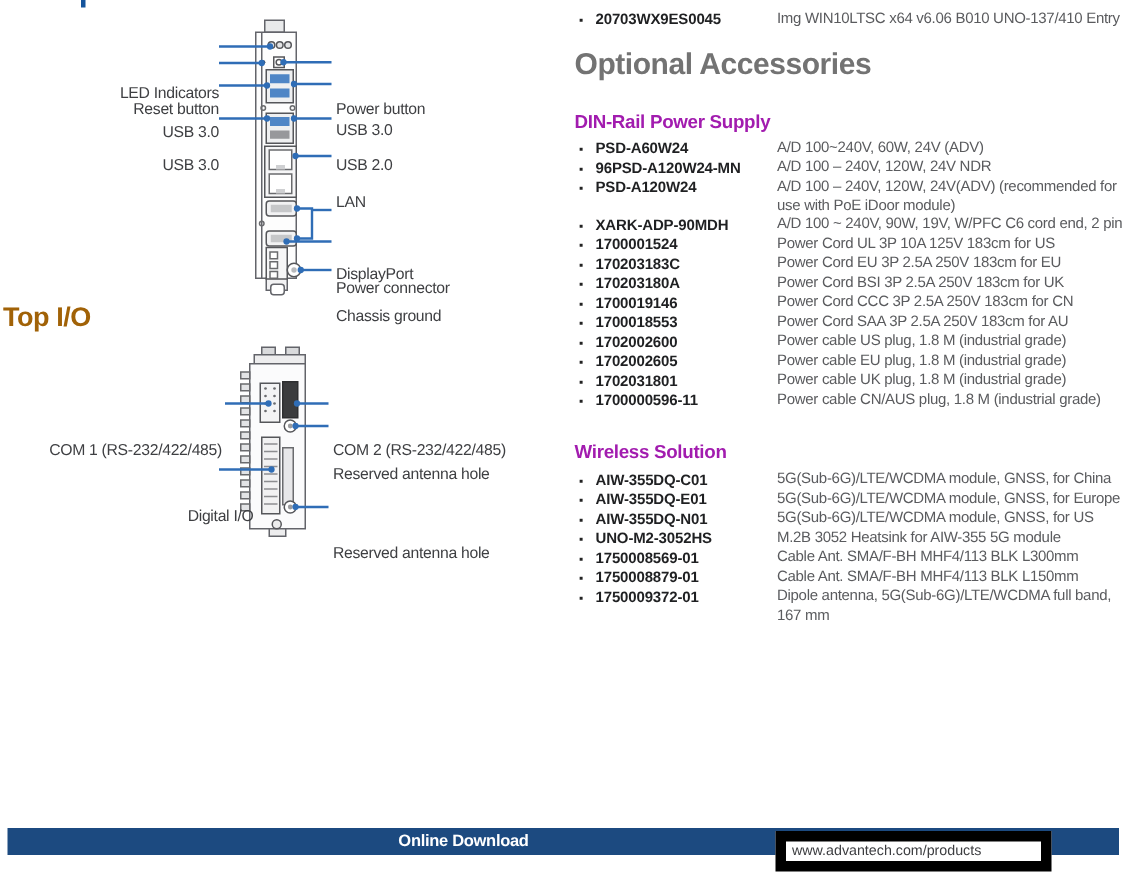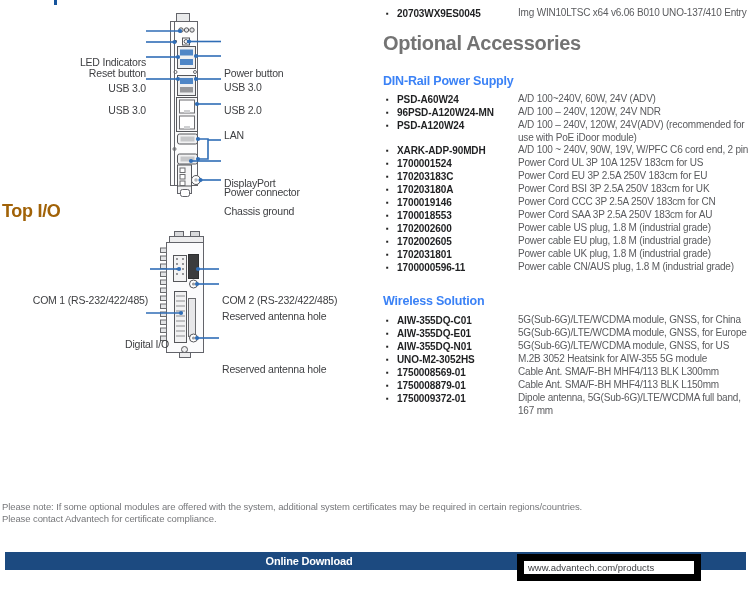--- a/index.html
+++ b/index.html
@@ -15,21 +15,21 @@
   .dlabel.ra{text-align:right;}
 
   
   .h-top{position:absolute;left:2px;top:201px;font-size:18px;font-weight:bold;
          color:#a16207;letter-spacing:-0.3px;}
 
   
   .rc{position:absolute;left:383px;top:3px;width:366px;}
   .rc-h1{font-size:20px;font-weight:bold;color:#737373;margin:11px 0 0 0;
          line-height:24px;letter-spacing:-0.3px;}
-  .rc-h2{font-size:12.5px;font-weight:bold;color:#3b82f6;line-height:14px;margin:0;
+  .rc-h2{font-size:12.5px;font-weight:bold;color:#a21caf;line-height:14px;margin:0;
          letter-spacing:-0.2px;}
   .rc-row{display:flex;align-items:flex-start;}
   .rc-row .b{width:11px;padding-left:3px;font-size:8px;line-height:13px;color:#232323;}
   .rc-row .pn{width:121px;font-size:10px;font-weight:bold;line-height:13px;
               color:#1f2022;letter-spacing:-0.1px;white-space:nowrap;}
   .rc-row .d{flex:1;font-size:10px;line-height:12.6px;color:#5a5b5e;letter-spacing:-0.2px;}
 
   
   .note{position:absolute;left:2px;top:501px;font-size:9.5px;line-height:12px;
         color:#77787b;letter-spacing:-0.1px;}
@@ -356,24 +356,20 @@
       <span class="pn">1750008879-01</span>
       <span class="d">Cable Ant. SMA/F-BH MHF4/113 BLK L150mm</span>
     </div>
     <div class="rc-row">
       <span class="b">▪</span>
       <span class="pn">1750009372-01</span>
       <span class="d">Dipole antenna, 5G(Sub-6G)/LTE/WCDMA full band, 167 mm</span>
     </div>
   </div>
 
-  <div class="note">
-    <div>Please note: If some optional modules are offered with the system, additional system certificates may be required in certain regions/countries.</div>
-    <div>Please contact Advantech for certificate compliance.</div>
-  </div>
 
   <div class="footer-bar">
     <div class="fb-label">Online Download</div>
     <div class="fb-box">
       <div class="fb-url">www.advantech.com/products</div>
     </div>
   </div>
 
 </div>
 

